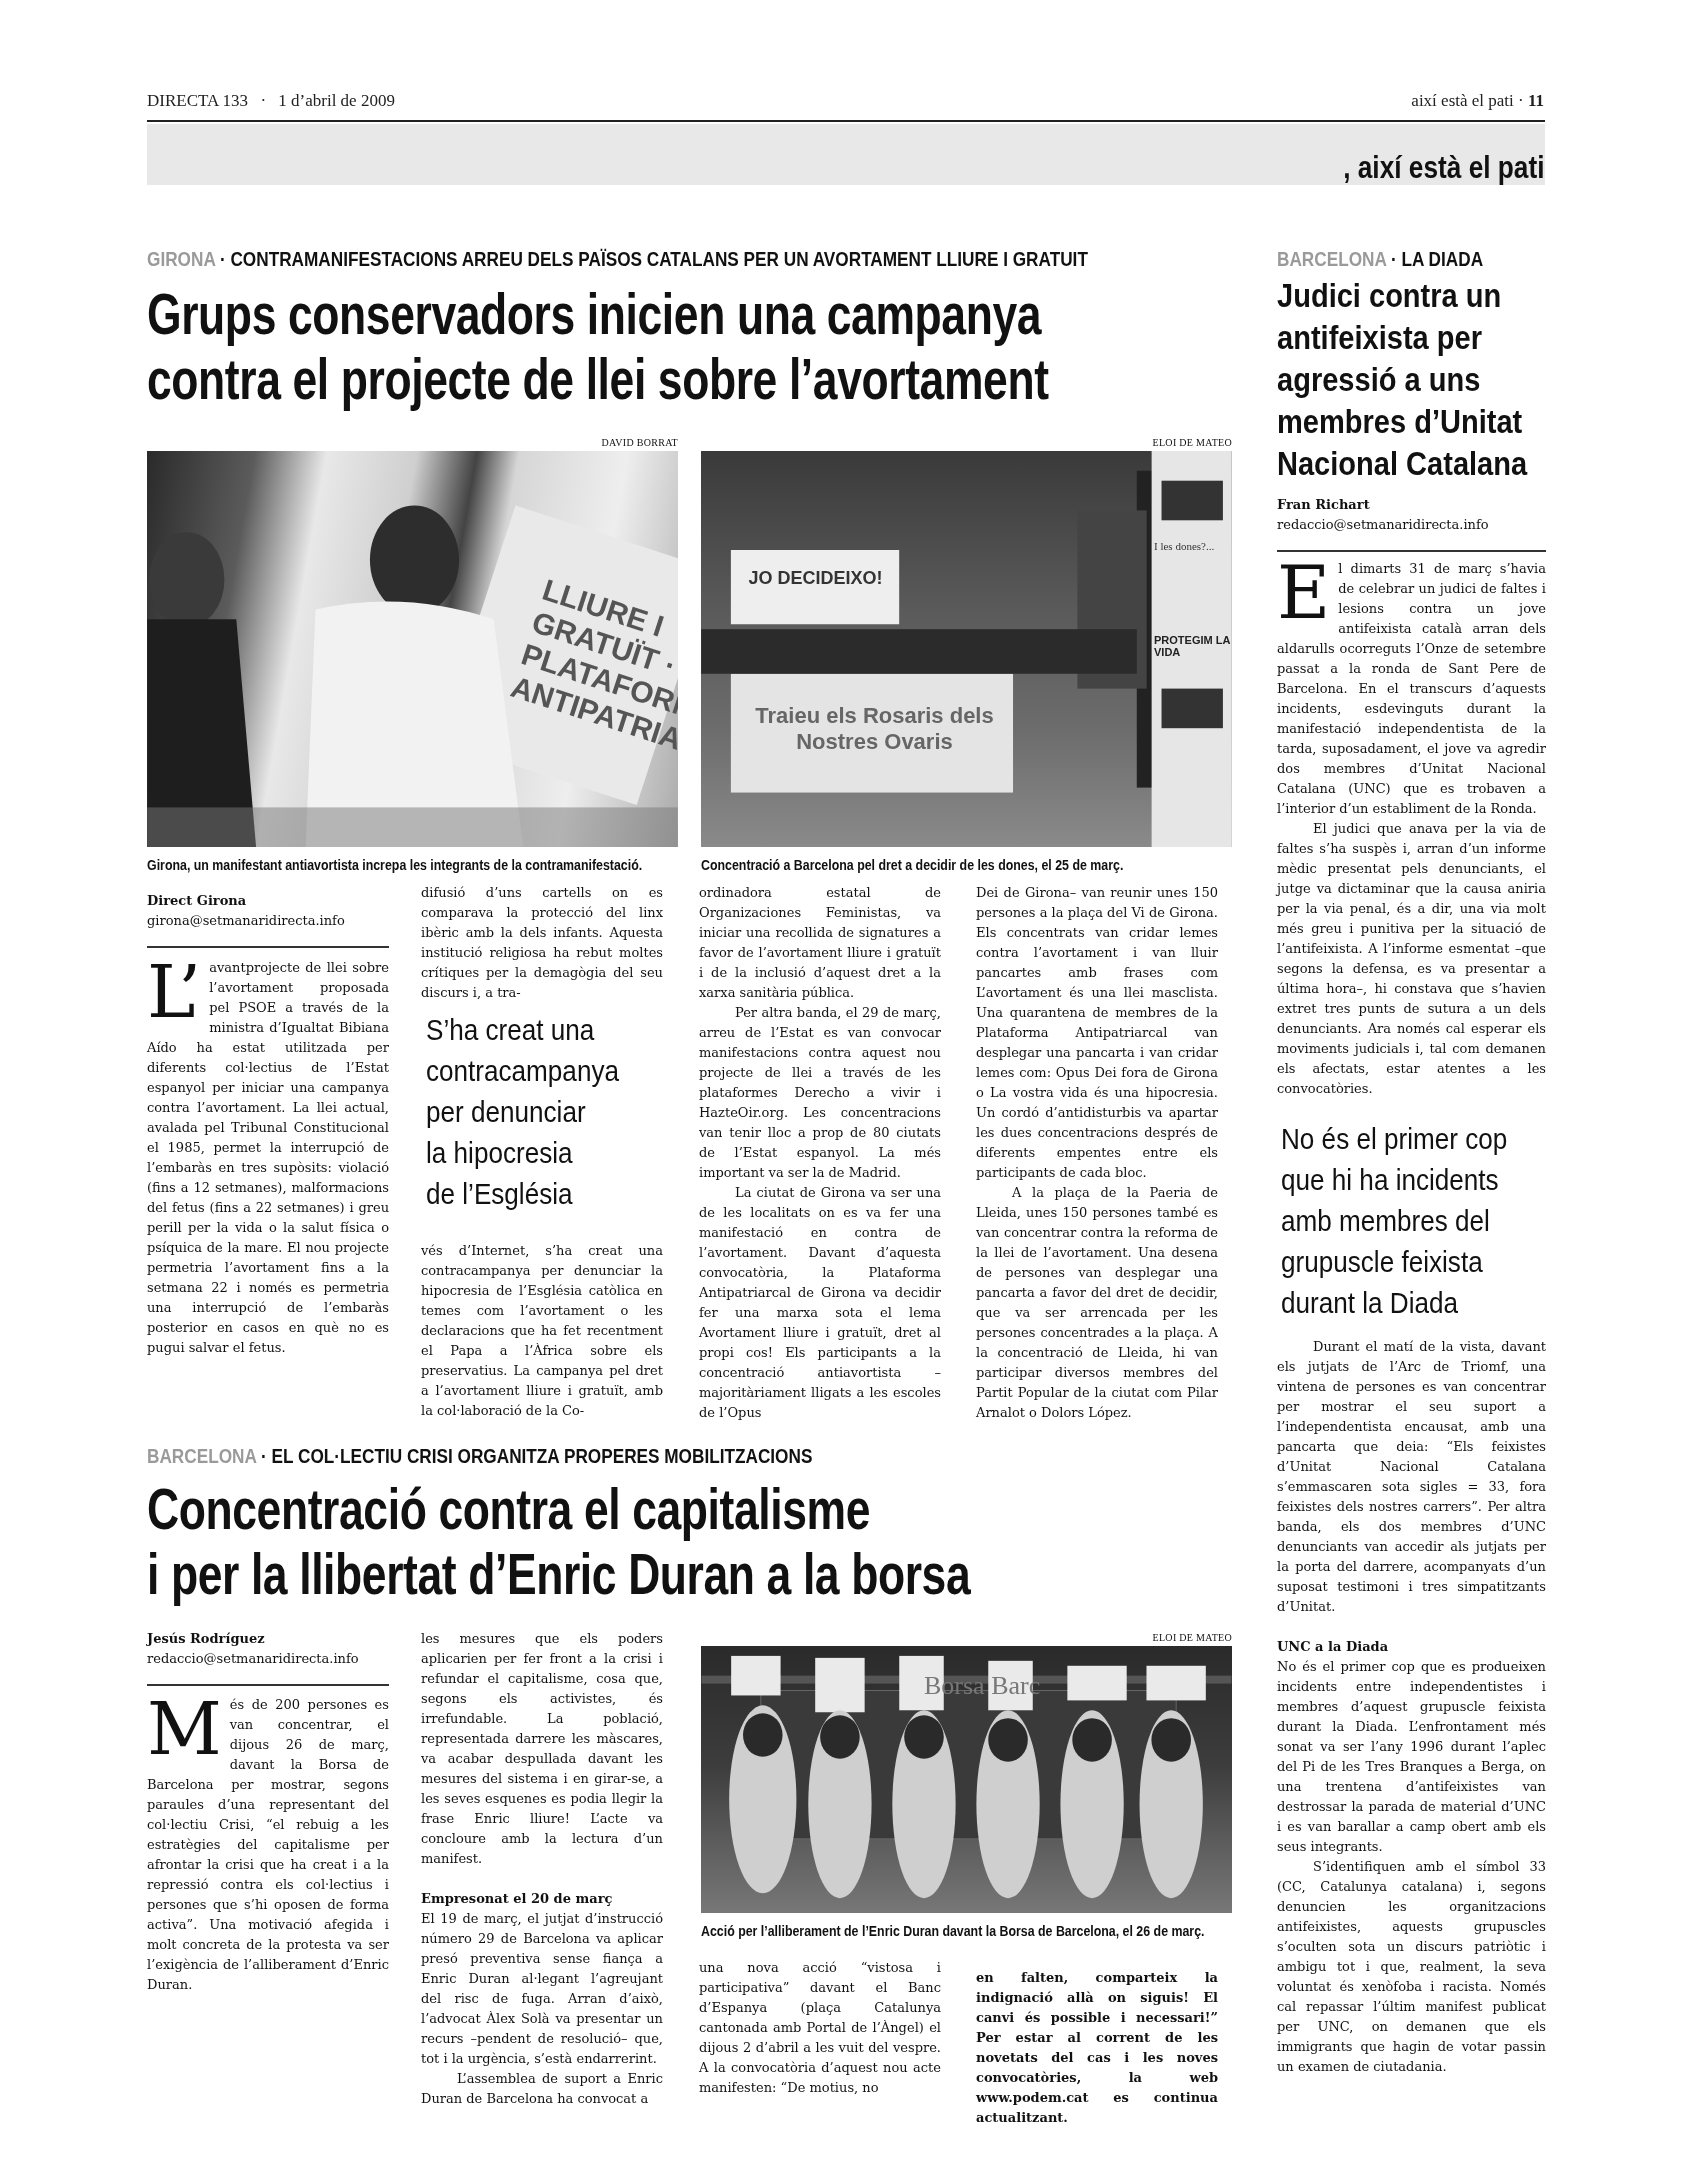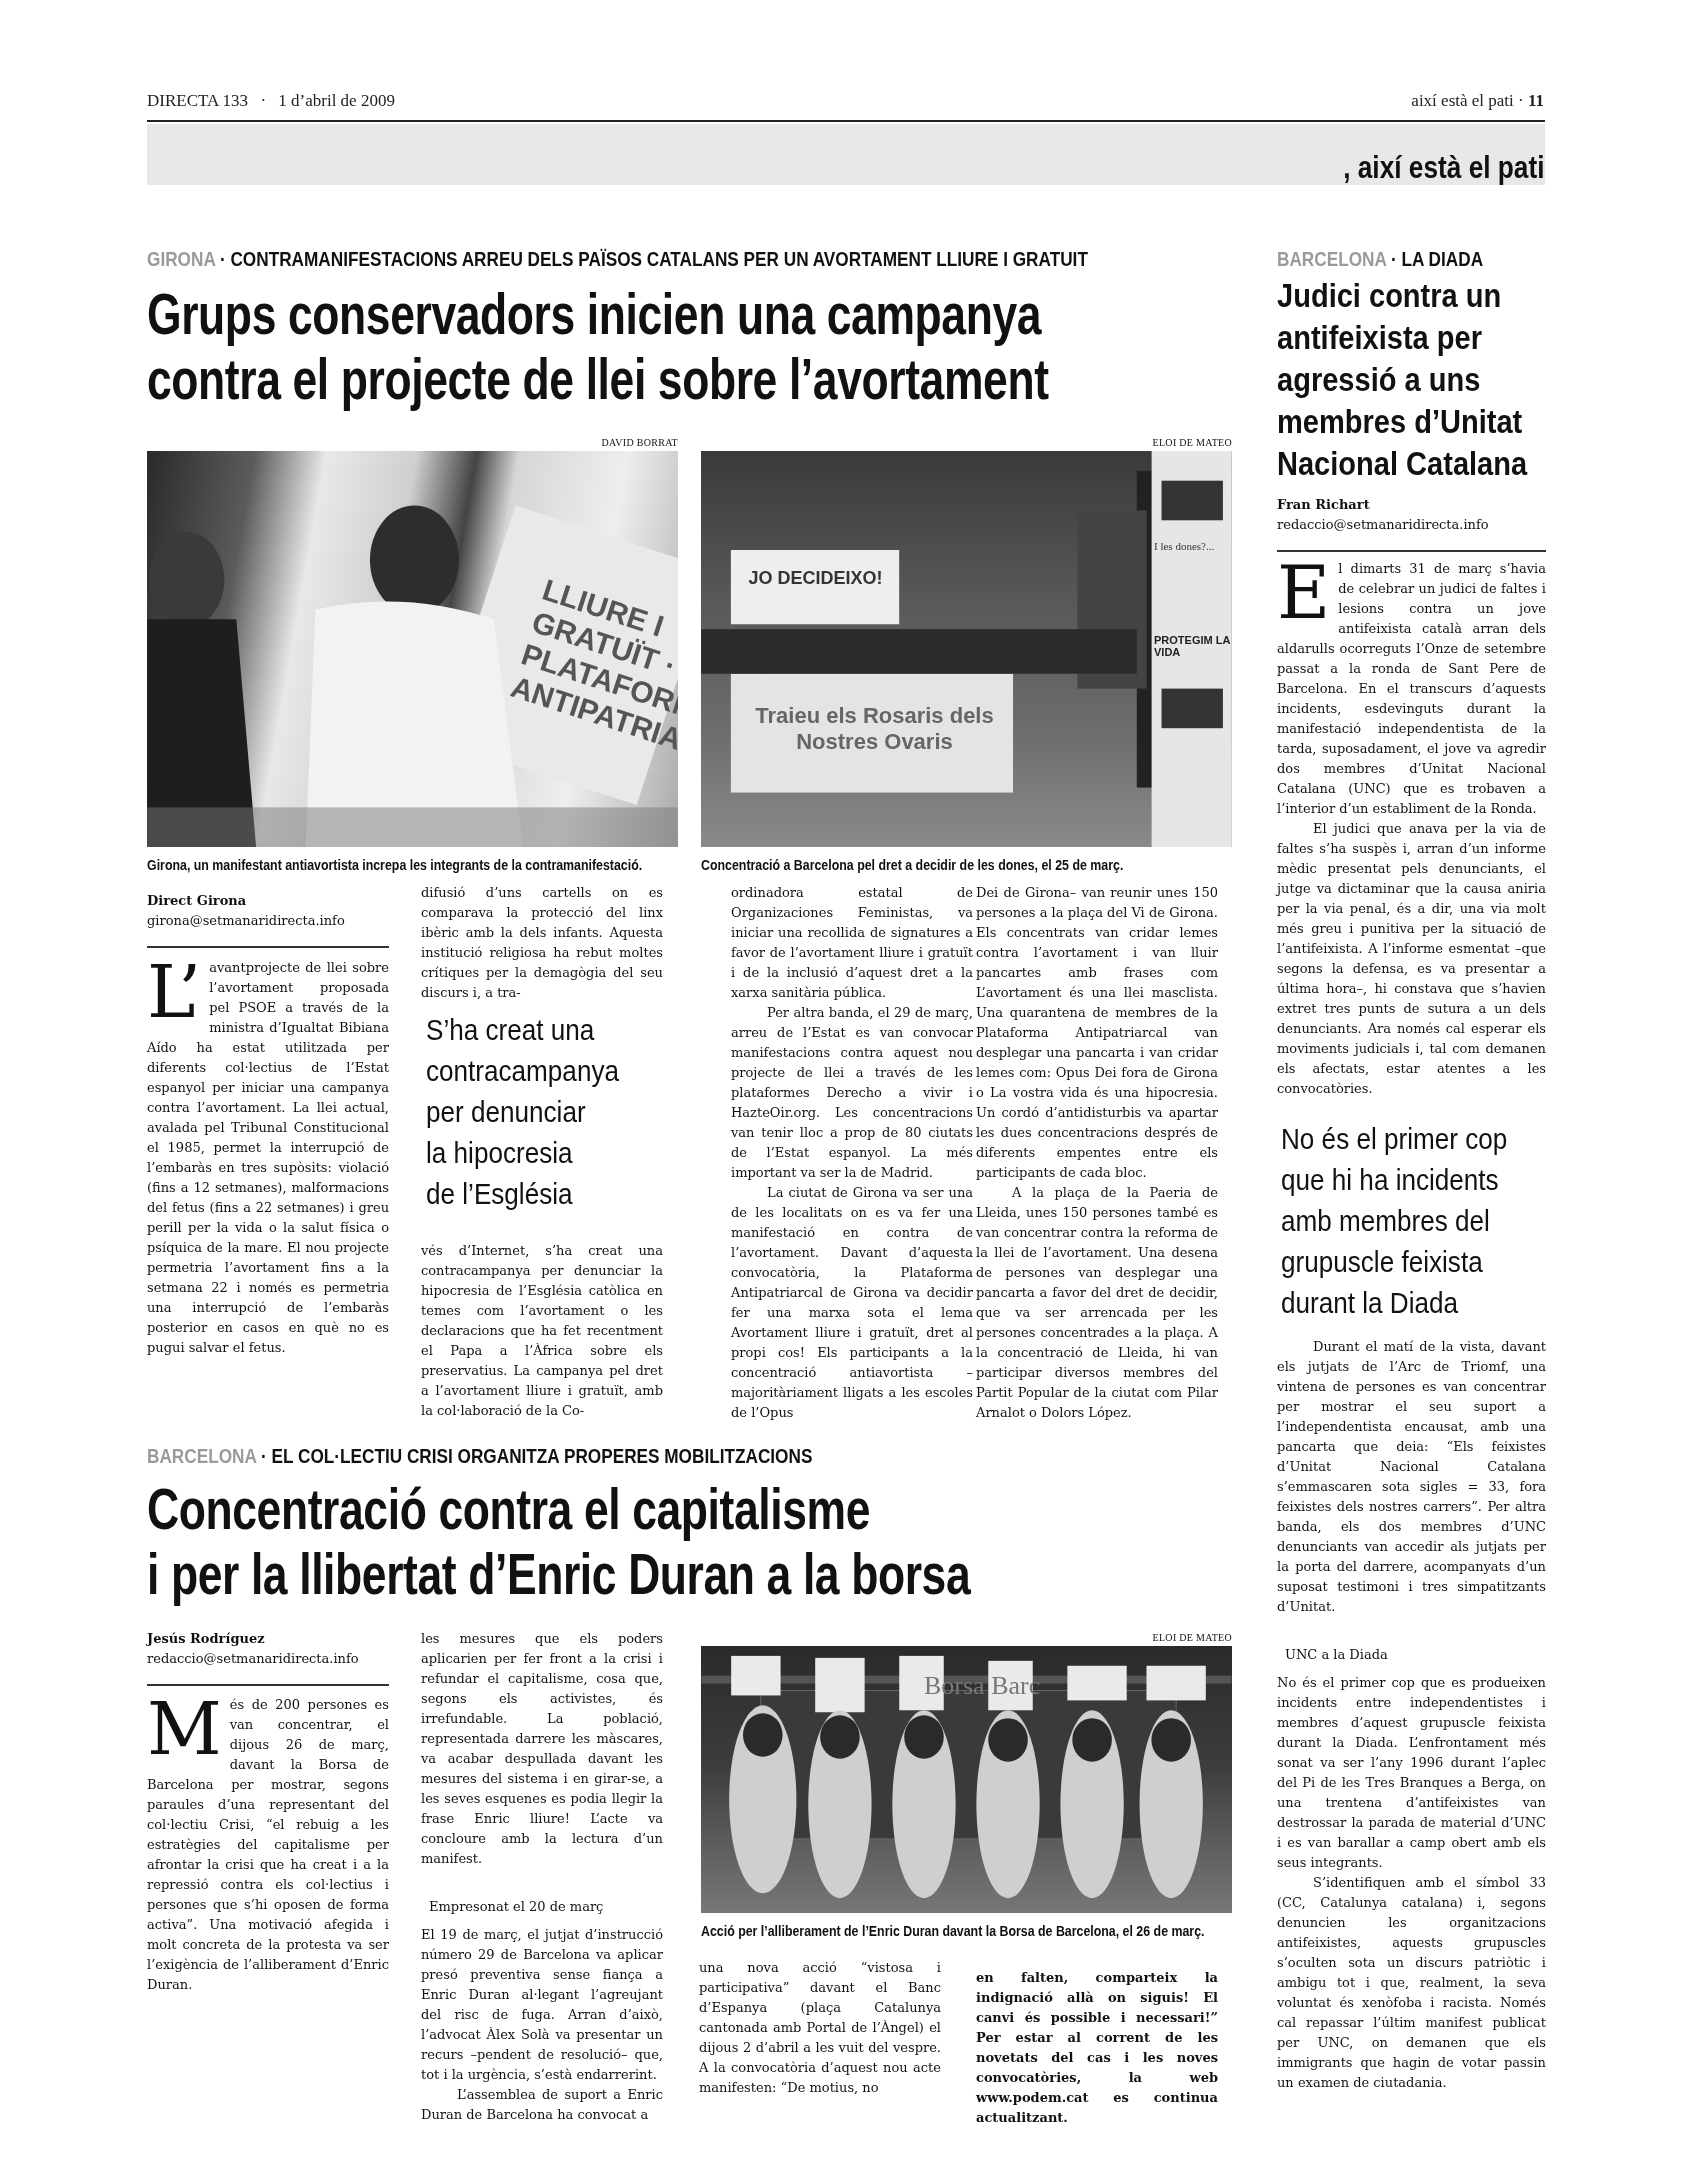--- a/index.html
+++ b/index.html
@@ -14,21 +14,21 @@
   .headline { font-family:"Liberation Sans", sans-serif; font-weight:bold; font-size:57px; line-height:65px; white-space:nowrap; transform:scaleX(0.78); transform-origin:left; letter-spacing:-0.5px; }
   .side-headline { font-family:"Liberation Sans", sans-serif; font-weight:bold; font-size:33px; line-height:42px; transform:scaleX(0.88); transform-origin:left; white-space:nowrap; }
   .credit { font-family:"Liberation Serif", serif; font-size:10px; text-align:right; letter-spacing:0.3px; }
   .photo { position:absolute; background:#555; overflow:hidden; }
   .caption { font-family:"Liberation Sans", sans-serif; font-weight:bold; font-size:14.4px; white-space:nowrap; transform:scaleX(0.86); transform-origin:left; }
   .byline { font-family:"DejaVu Serif", serif; font-size:13px; line-height:20px; border-bottom:2px solid #333; padding-bottom:15px; }
   .byline .name { font-weight:bold; display:block; }
   .col { position:absolute; font-family:"DejaVu Serif", serif; font-size:13px; line-height:20px; text-align:justify; hyphens:manual; color:#111; }
   .col p { margin:0; text-indent:36px; }
   .col p.first { text-indent:0; }
-  .col .sub { font-weight:normal; margin:8px; text-indent:0; }
+  .col .sub { font-weight:bold; margin:0; text-indent:0; }
   .dropcap { float:left; font-family:"DejaVu Serif", serif; font-size:73px; line-height:59px; margin:4px 8px 0 0; }
   .pull { position:absolute; font-family:"Liberation Sans", sans-serif; font-size:29px; line-height:41px; transform:scaleX(0.9); transform-origin:left; white-space:nowrap; }
   .gap { height:20px; }
 </style>
 </head>
 <body>
 
 <div class="abs running" style="left:147px;top:91px;">
   <span>DIRECTA 133</span>
   <span style="margin:0 8px;">·</span>
@@ -101,21 +101,21 @@
   <div>S’ha creat una</div>
   <div>contracampanya</div>
   <div>per denunciar</div>
   <div>la hipocresia</div>
   <div>de l’Església</div>
 </div>
 <div class="col" style="left:421px;top:1241px;width:242px;">
   <p class="first">vés d’Internet, s’ha creat una contracampanya per denunciar la hipocresia de l’Església catòlica en temes com l’avortament o les declaracions que ha fet recentment el Papa a l’Àfrica sobre els preservatius. La campanya pel dret a l’avortament lliure i gratuït, amb la col·laboració de la Co-</p>
 </div>
 
-<div class="col" style="left:699px;top:883px;width:242px;margin-left:32px;">
+<div class="col" style="left:699px;top:883px;width:242px;">
   <p class="first">ordinadora estatal de Organizaciones Feministas, va iniciar una recollida de signatures a favor de l’avortament lliure i gratuït i de la inclusió d’aquest dret a la xarxa sanitària pública.</p>
   <p>Per altra banda, el 29 de març, arreu de l’Estat es van convocar manifestacions contra aquest nou projecte de llei a través de les plataformes Derecho a vivir i HazteOir.org. Les concentracions van tenir lloc a prop de 80 ciutats de l’Estat espanyol. La més important va ser la de Madrid.</p>
   <p>La ciutat de Girona va ser una de les localitats on es va fer una manifestació en contra de l’avortament. Davant d’aquesta convocatòria, la Plataforma Antipatriarcal de Girona va decidir fer una marxa sota el lema Avortament lliure i gratuït, dret al propi cos! Els participants a la concentració antiavortista –majoritàriament lligats a les escoles de l’Opus</p>
 </div>
 <div class="col" style="left:976px;top:883px;width:242px;">
   <p class="first">Dei de Girona– van reunir unes 150 persones a la plaça del Vi de Girona. Els concentrats van cridar lemes contra l’avortament i van lluir pancartes amb frases com L’avortament és una llei masclista. Una quarantena de membres de la Plataforma Antipatriarcal van desplegar una pancarta i van cridar lemes com: Opus Dei fora de Girona o La vostra vida és una hipocresia. Un cordó d’antidisturbis va apartar les dues concentracions després de diferents empentes entre els participants de cada bloc.</p>
   <p>A la plaça de la Paeria de Lleida, unes 150 persones també es van concentrar contra la reforma de la llei de l’avortament. Una desena de persones van desplegar una pancarta a favor del dret de decidir, que va ser arrencada per les persones concentrades a la plaça. A la concentració de Lleida, hi van participar diversos membres del Partit Popular de la ciutat com Pilar Arnalot o Dolors López.</p>
 </div>
 
 <div class="abs kicker" style="left:1277px;top:248px;">

